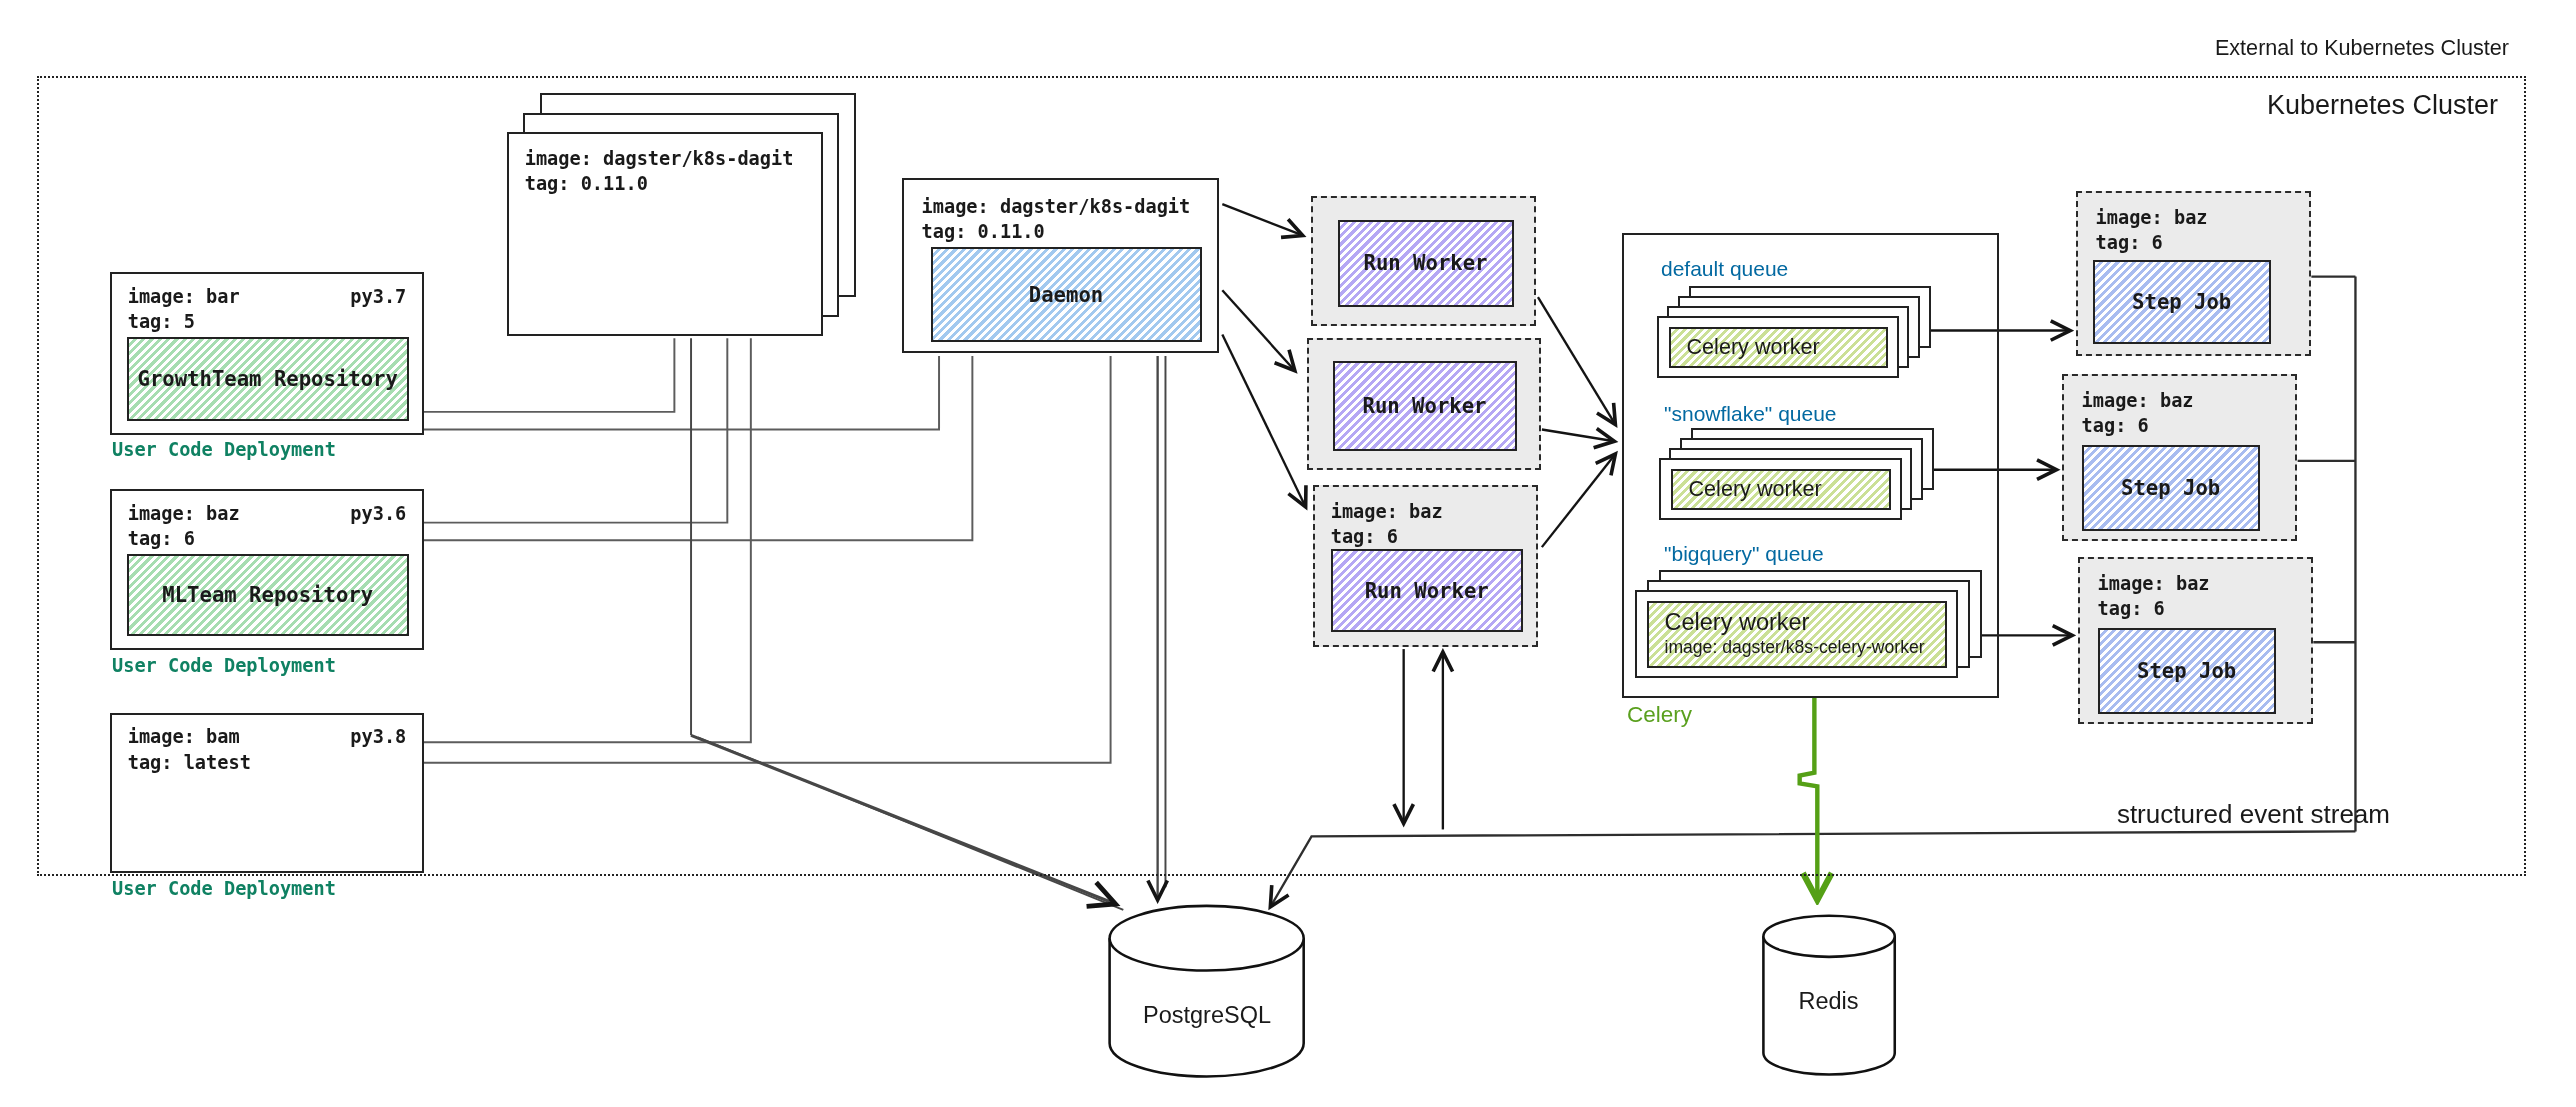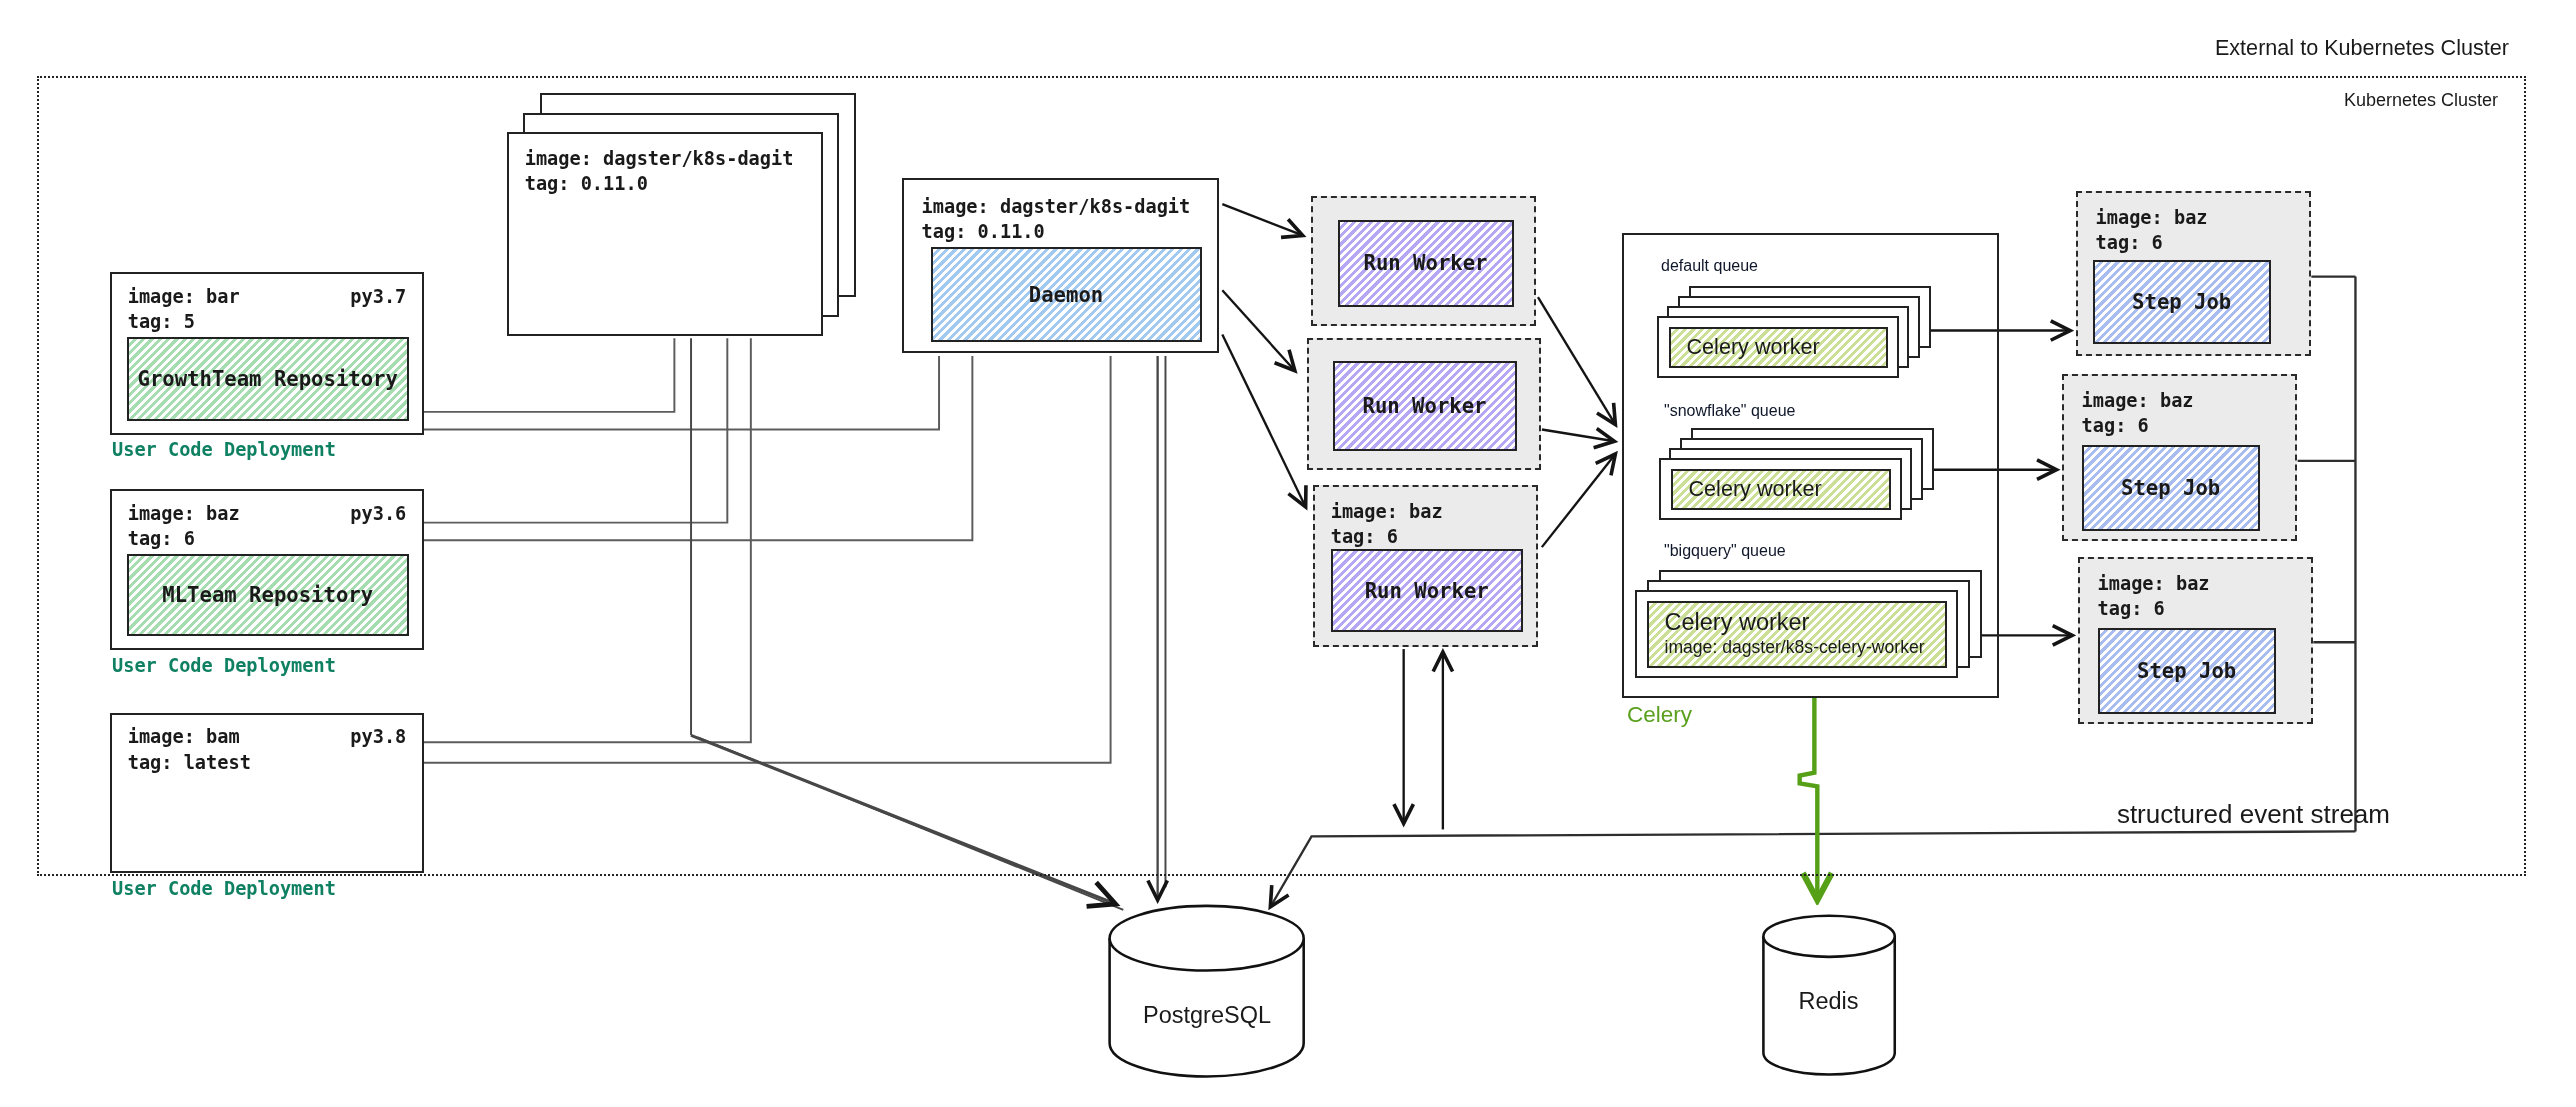--- a/index.html
+++ b/index.html
@@ -15,21 +15,21 @@
   .meta{display:flex;justify-content:space-between;padding:0 15.7px;font-size:18.6px;line-height:25.5px;font-weight:bold;}
   .node{position:absolute;border:2.5px solid #222;box-sizing:border-box;display:flex;align-items:center;justify-content:center;
         font-size:20.6px;font-weight:bold;text-align:center;}
   .hatch-green{background:repeating-linear-gradient(135deg,#ffffff 0 2.9px,#a6ddb0 2.9px 5.9px);}
   .hatch-orange{background:repeating-linear-gradient(135deg,#ffffff 0 2.9px,#f3cf84 2.9px 5.9px);}
   .hatch-blue{background:repeating-linear-gradient(135deg,#ffffff 0 2.9px,#a2c9ef 2.9px 5.9px);}
   .hatch-purple{background:repeating-linear-gradient(135deg,#ffffff 0 2.9px,#b5a7f4 2.9px 5.9px);}
   .hatch-stepblue{background:repeating-linear-gradient(135deg,#ffffff 0 2.9px,#a8bcf0 2.9px 5.9px);}
   .hatch-celery{background:repeating-linear-gradient(135deg,#ffffff 0 2.9px,#cbe096 2.9px 5.9px);}
   .caption{position:absolute;font-size:18.6px;font-weight:bold;color:#0f8162;white-space:nowrap;}
-  .queue-label{position:absolute;font-size:16px;color:#0f172a;white-space:nowrap;}
+  .queue-label{position:absolute;font-size:21px;color:#0369a1;white-space:nowrap;}
   .workerbox{position:absolute;background:#fff;border:2.5px solid #222;box-sizing:border-box;}
   .workernode{position:absolute;border:2px solid #222;box-sizing:border-box;display:flex;align-items:center;
               font-size:21.6px;padding-left:15.7px;}
   .cyl-label{position:absolute;font-size:23.5px;text-align:center;}
   svg{position:absolute;left:0;top:0;}
 </style>
 </head>
 <body>
 
 <div id="canvas">
@@ -103,21 +103,21 @@
     </g>
 
     <g>
       <path d="M1799,955 V1074 A67,22 0 0 0 1933,1074 V955" fill="#ffffff" stroke="#111" stroke-width="2.6"></path>
       <ellipse cx="1866" cy="955" rx="67" ry="21" fill="#ffffff" stroke="#111" stroke-width="2.6"></ellipse>
     </g>
   </svg>
 
   <div class="cluster-rect" style="left:37px;top:76px;width:2485px;height:796px;"></div>
   <div class="lbl sans" style="right:67px;top:35px;font-size:21.6px;">External to Kubernetes Cluster</div>
-  <div class="lbl sans" style="right:78px;top:90px;font-size:18px;">Kubernetes Cluster</div>
+  <div class="lbl sans" style="right:78px;top:90px;font-size:27px;">Kubernetes Cluster</div>
 
   <div class="box" style="left:110px;top:272px;width:314px;height:163px;padding-top:9.8px;">
     <div class="meta mono">
       <span>image: bar</span>
       <span>py3.7</span>
     </div>
     <div class="meta mono">
         <span>tag: 5</span>
       </div>
     <div class="node mono hatch-green" style="left:14.7px;top:63px;width:282px;height:84px;">

